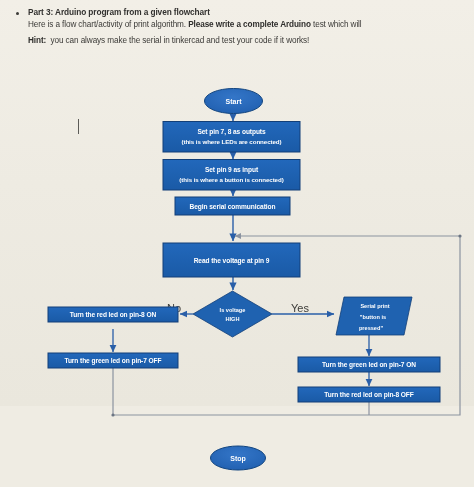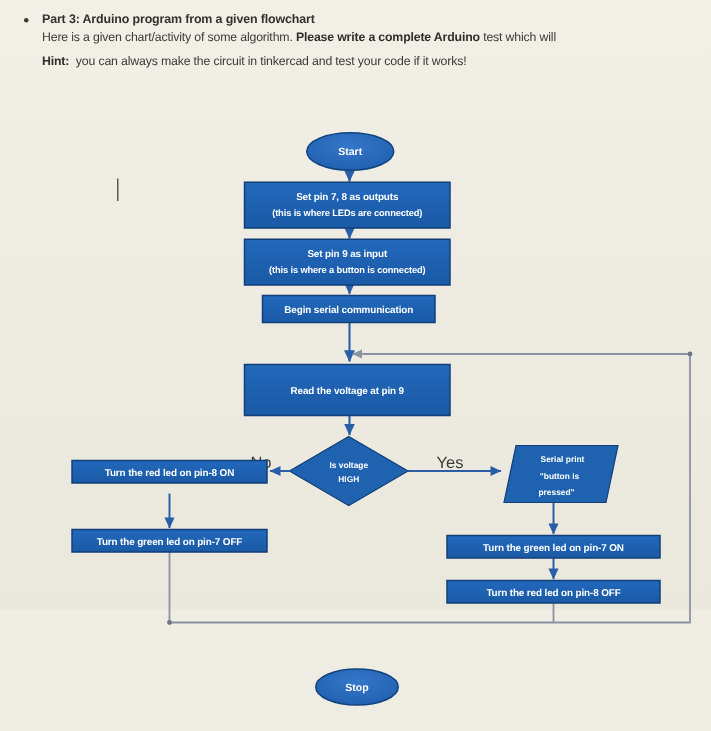--- a/index.html
+++ b/index.html
@@ -111,22 +111,22 @@
 </style>
 </head>
 <body>
 
 <div id="page">
 
   <div class="prompt">
     <div class="bullet-row">
       <span class="bullet-dot"></span>
       <div class="ptitle">Part 3: Arduino program from a given flowchart</div>
-      <div class="pline"><span>Here is a given chart/activity of some algorithm. </span><b>Please write a complete Arduino</b><span> test which will</span></div>
-      <div class="pline phint"><b>Hint:</b>&nbsp; <span>you can always make the circuit in tinkercad and test your code if it works!</span></div>
+      <div class="pline"><span>Here is a flow chart/activity of print algorithm. </span><b>Please write a complete Arduino</b><span> test which will</span></div>
+      <div class="pline phint"><b>Hint:</b>&nbsp; <span>you can always make the serial in tinkercad and test your code if it works!</span></div>
     </div>
   </div>
 
   <div class="caret"></div>
 
   <svg id="chart" viewBox="0 0 474 487">
     <defs>
       <marker id="arr" markerWidth="7" markerHeight="7" refX="5.4" refY="3" orient="auto">
         <path d="M0,0.4 L5.6,3 L0,5.6 z" fill="#2a5fa8"></path>
       </marker>

